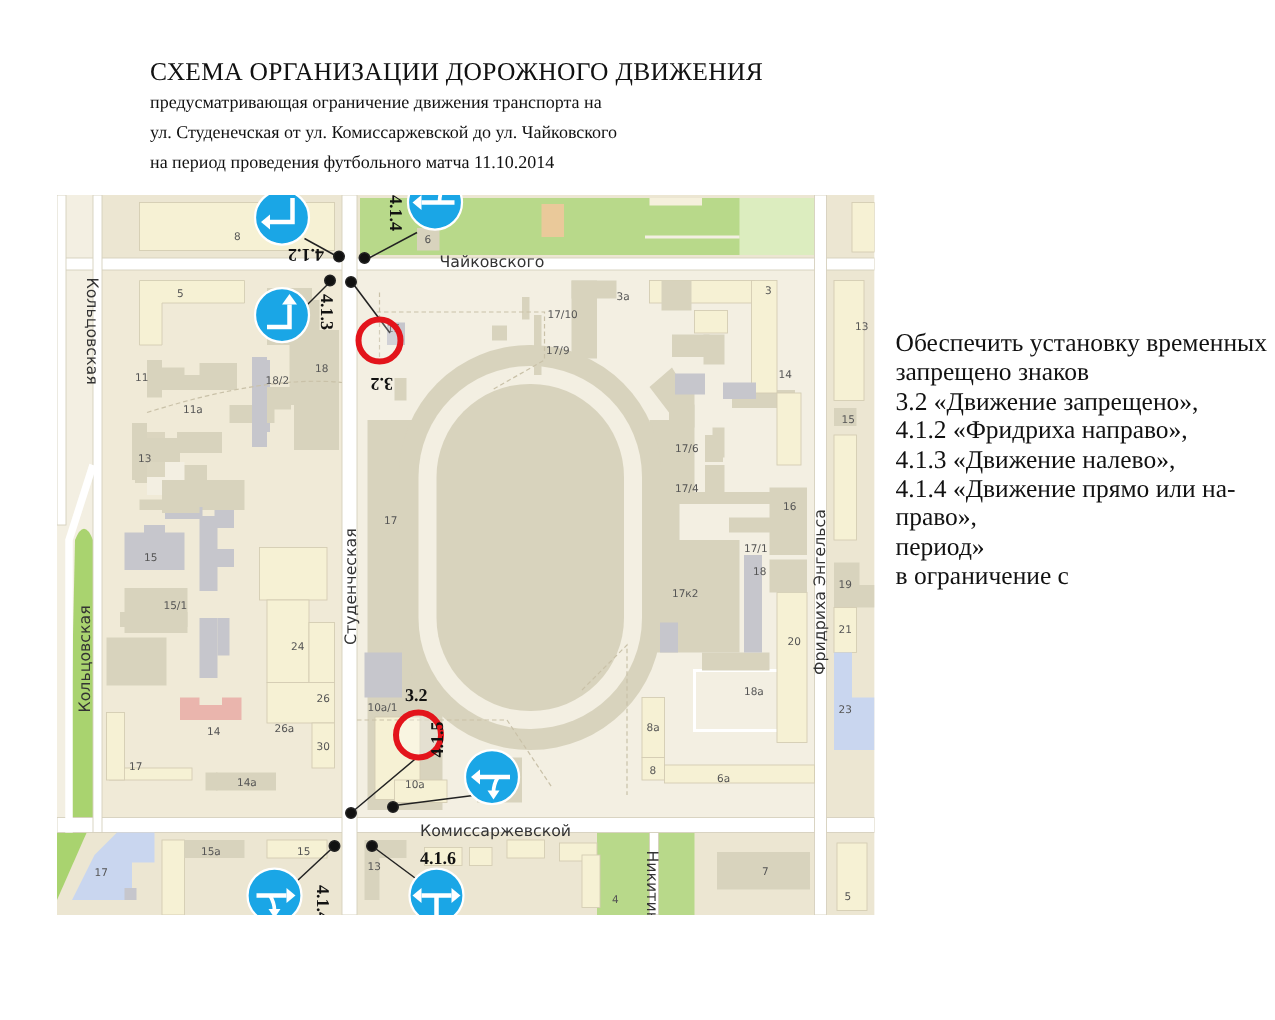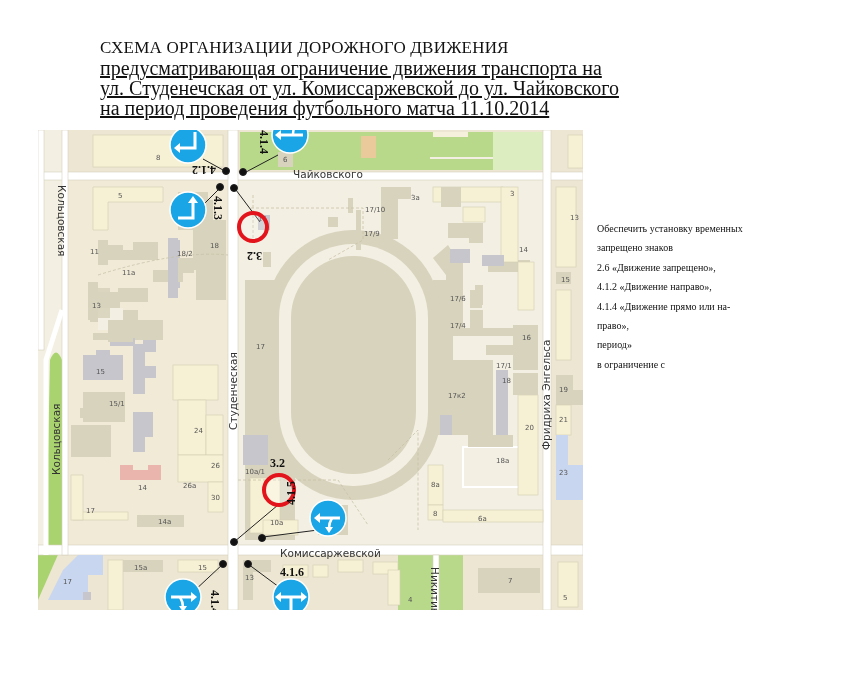--- a/index.html
+++ b/index.html
@@ -1,20 +1,20 @@
 <!DOCTYPE html>
 <html><head>
 <meta charset="utf-8">
 <style>
   html, body { margin:0; padding:0; background:#ffffff; }
   body { width:850px; height:680px; position:relative; overflow:hidden; font-family:"Liberation Serif", serif; color:#111; }
   .title-block { position:absolute; left:100px; top:18px; width:560px; text-align:left; line-height:20px;margin-top:20px; }
   .title-main { font-size:17px; letter-spacing:0.2px; }
-  .title-sub { font-size:20px;text-decoration:underline; }
-  .notes { position:absolute; left:597px; top:219px; width:250px; font-size:10px; line-height:19.4px; }
+  .title-sub { font-size:12px; }
+  .notes { position:absolute; left:597px; top:219px; width:250px; font-size:17px; line-height:19.4px; }
   .notes div { white-space:nowrap; }
   .map { position:absolute; left:38px; top:130px; width:545px; height:480px; }
   .map svg { display:block; }
   .street-label { font-family:"DejaVu Sans", sans-serif; font-size:10.5px; fill:#333; }
   .bnum { font-family:"DejaVu Sans", sans-serif; font-size:7px; fill:#555; }
   .sign-label { font-family:"Liberation Serif", serif; font-size:12px; font-weight:bold; fill:#111; }
 </style>
 </head>
 <body>
 
@@ -324,19 +324,20 @@
     <path d="M243 462 L237 467 L243 472 Z" fill="#fff"></path>
     <path d="M263 462 L269 467 L263 472 Z" fill="#fff"></path>
     <text x="242" y="446" class="sign-label">4.1.6</text>
   </g>
 </svg>
 </div>
 
 <div class="notes">
   <div>Обеспечить установку временных</div>
   <div>запрещено знаков</div>
-  <div>2.6 «Движение запрещено»,</div>
-  <div>4.1.2 «Движение направо»,</div>
+  <div>3.2 «Движение запрещено»,</div>
+  <div>4.1.2 «Фридриха направо»,</div>
+  <div>4.1.3 «Движение налево»,</div>
   <div>4.1.4 «Движение прямо или на-</div>
   <div>право»,</div>
   <div>период»</div>
   <div>в ограничение с</div>
 </div>
 
 </body></html>

